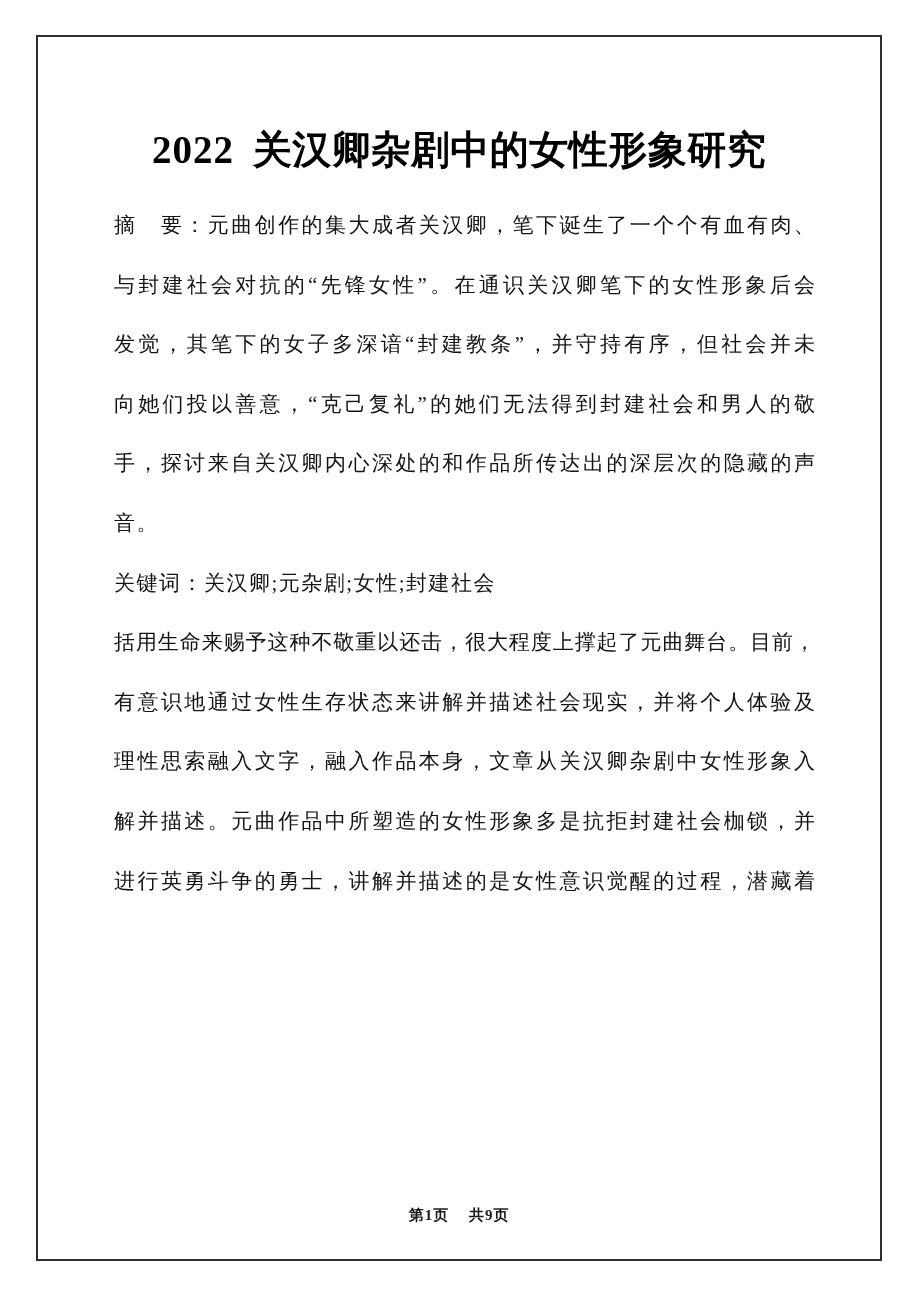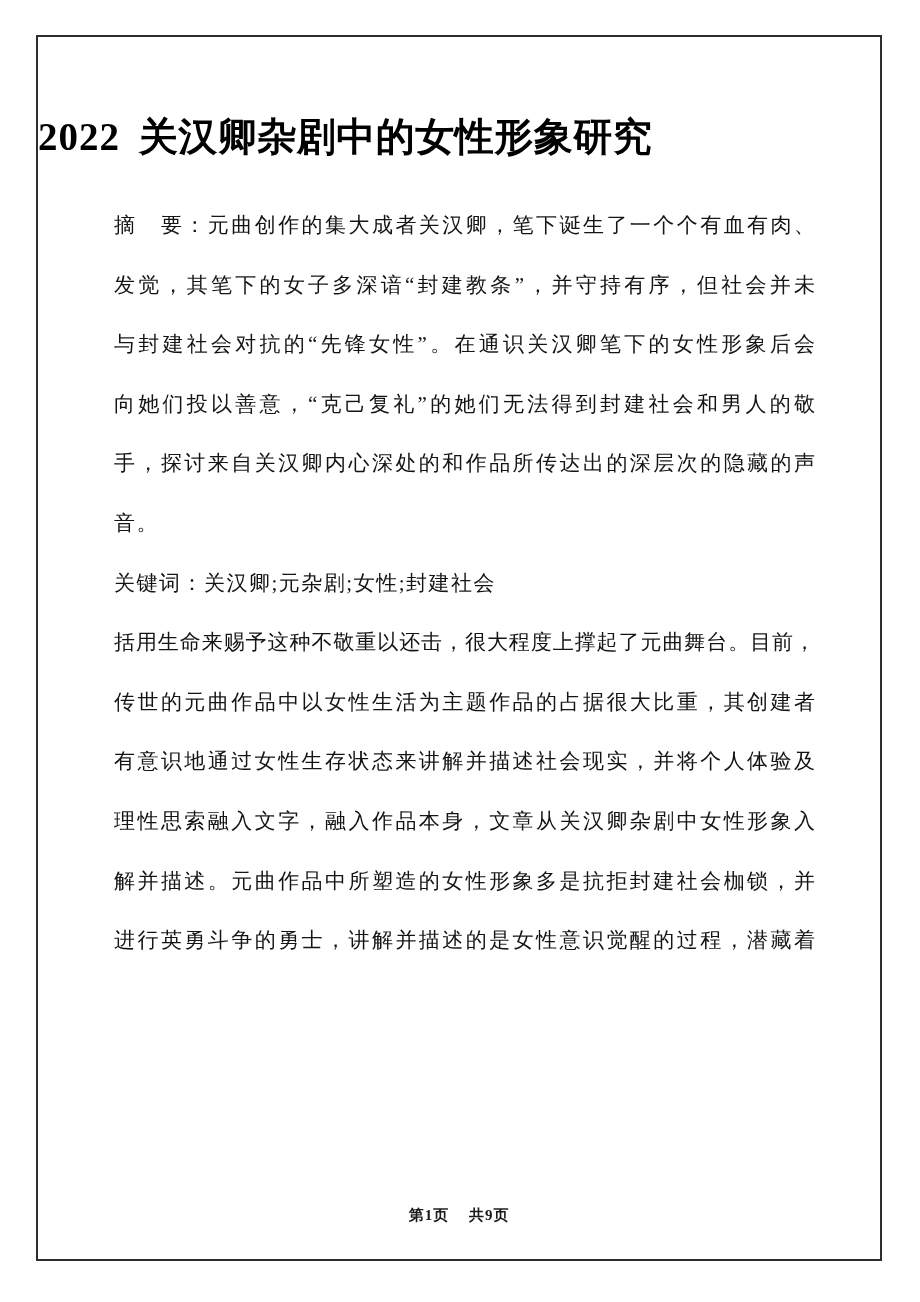--- a/index.html
+++ b/index.html
@@ -25,24 +25,25 @@
     border: 2px solid #2e2e2e;
     box-sizing: border-box;
   }
   .title {
     position: absolute;
     left: 0;
     right: 0;
     top: 74px;
     height: 52px;
     line-height: 52px;
+    text-align: center;
     font-size: 39px;
     font-weight: bold;
     color: #000000;
-    margin: 0;
+    margin: 13px;
     white-space: nowrap;
   }
   .title .title-year {
     letter-spacing: 1px;
   }
   .title .title-text {
     margin-left: 9px;
     letter-spacing: 0.5px;
   }
   .textblock {
@@ -89,28 +90,27 @@
 <div class="page">
   <div class="frame">
 
     <h1 class="title">
       <span class="title-year">2022</span>
       <span class="title-text">关汉卿杂剧中的女性形象研究</span>
     </h1>
 
     <div class="textblock">
       <div class="line j">摘　要：元曲创作的集大成者关汉卿，笔下诞生了一个个有血有肉、</div>
+      <div class="line j">与封建社会对抗的“先锋女性”。在通识关汉卿笔下的女性形象后会</div>
       <div class="line j">发觉，其笔下的女子多深谙“封建教条”，并守持有序，但社会并未</div>
-      <div class="line j">与封建社会对抗的“先锋女性”。在通识关汉卿笔下的女性形象后会</div>
       <div class="line j">向她们投以善意，“克己复礼”的她们无法得到封建社会和男人的敬</div>
       <div class="line j">手，探讨来自关汉卿内心深处的和作品所传达出的深层次的隐藏的声</div>
       <div class="line l">音。</div>
       <div class="line l">关键词：关汉卿;元杂剧;女性;封建社会</div>
       <div class="line j">括用生命来赐予这种不敬重以还击，很大程度上撑起了元曲舞台。目前，</div>
-      <div class="line j">传世的元曲作品中以女性生活为主题作品的占据很大比重，其创建者</div>
       <div class="line j">有意识地通过女性生存状态来讲解并描述社会现实，并将个人体验及</div>
       <div class="line j">理性思索融入文字，融入作品本身，文章从关汉卿杂剧中女性形象入</div>
       <div class="line j">解并描述。元曲作品中所塑造的女性形象多是抗拒封建社会枷锁，并</div>
       <div class="line j">进行英勇斗争的勇士，讲解并描述的是女性意识觉醒的过程，潜藏着</div>
     </div>
 
     <div class="footer">
       <span class="page-current">第1页</span>
       <span class="page-total">共9页</span>
     </div>

